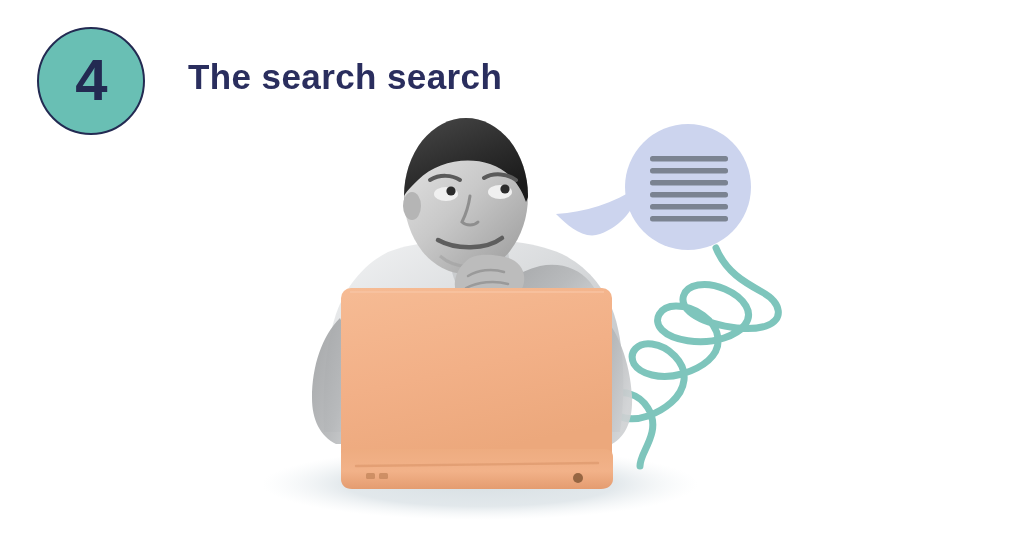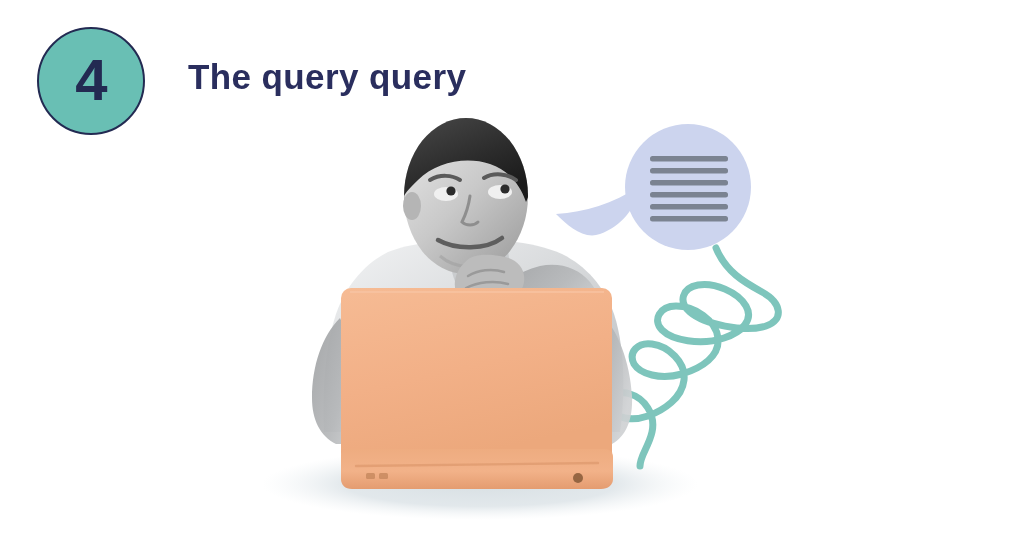--- a/index.html
+++ b/index.html
@@ -273,15 +273,15 @@
           <rect x="650" y="216" width="78" height="5.5" rx="2.5"></rect>
         </g>
       </g>
     </svg>
   </div>
 
   <div class="step-badge">
     <span class="step-badge-number">4</span>
   </div>
 
-  <div class="page-title">The query query</div>
+  <div class="page-title">The search search</div>
 
 </div>
 
 </body></html>

